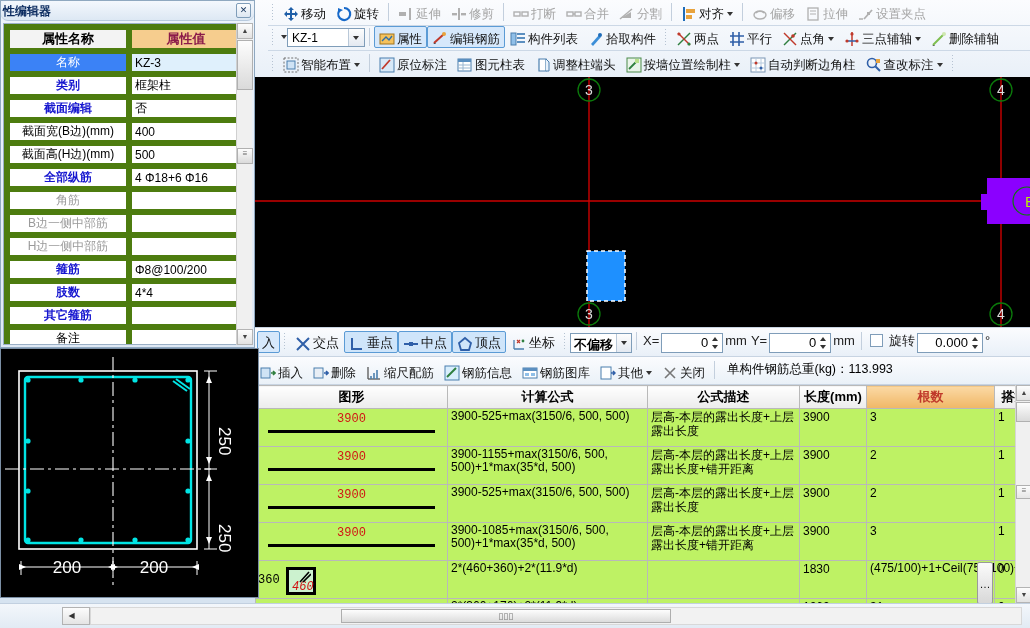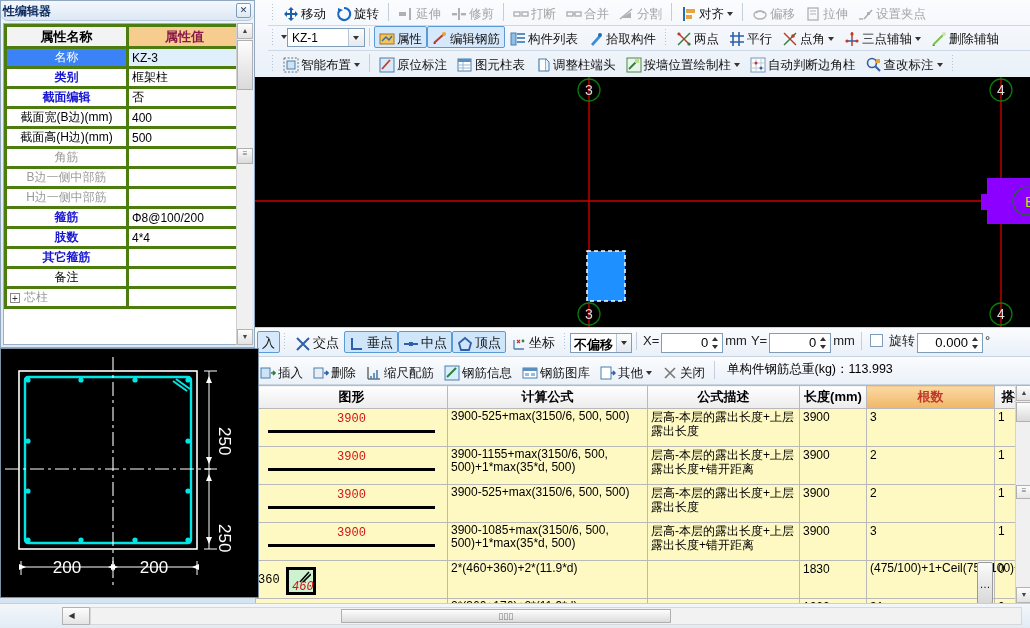--- a/index.html
+++ b/index.html
@@ -35,21 +35,21 @@
     border: 1px solid #7f9db9; background: linear-gradient(#fcfdfe,#dde7f2);
     font-size: 9px; line-height: 13px; text-align: center; color: #17375e;
     cursor: pointer; border-radius: 2px;
   }
   #prop-body {
     position: absolute; left: 2px; top: 22px; right: 2px; bottom: 2px;
     background: #fff; border: 1px solid #9bb0c6; overflow: hidden;
   }
   table.proptable { border-collapse: collapse; width: 236px; table-layout: fixed; }
   table.proptable td {
-    border: 3px solid #4d7c0f; height: 19px; padding: 0 3px;
+    border: 6px solid #4d7c0f; height: 19px; padding: 0 3px;
     font-size: 12px; overflow: hidden; white-space: nowrap;
   }
   td.pname { width: 122px; text-align: center; }
   td.pval  { width: 114px; text-align: left; }
   tr.hdr td {
     background: #f3f3f3; font-weight: bold; color: #000; text-align: center;
     height: 22px; font-size: 13px;
   }
   tr.hdr td.valhdr { background: #f6cd8e; color: #8b1a4a; }
   tr.sel td.pname { background: #3b82f6; color: #fff; font-weight: normal; }
@@ -178,21 +178,21 @@
     position: absolute; left: 255px; top: 385px; width: 775px; height: 218px;
     background: #fff; overflow: hidden;
   }
   table.grid { border-collapse: collapse; table-layout: fixed; width: 760px; }
   table.grid th {
     background: linear-gradient(#fefefe,#ececec); border: 1px solid #b9b9b9;
     height: 23px; font-size: 13px; font-weight: bold; color: #000; padding: 0;
   }
   table.grid th.hl { background: linear-gradient(#fbd9a5,#f0b765); color: #c0392b; }
   table.grid td {
-    border: 1px solid #b9b9b9; background: #fef9c3; font-size: 12px;
+    border: 1px solid #b9b9b9; background: #bef264; font-size: 12px;
     padding: 1px 3px; vertical-align: top; color: #000;
     font-family: "Liberation Sans", sans-serif;
   }
   td.c-shape { height: 38px; position: relative; background: #ccf2cf; }
   td.c-formula { font-family: "Liberation Mono", monospace; font-size: 11.5px; line-height: 13px; }
   td.c-desc { font-size: 12px; line-height: 14px; }
   td.c-len, td.c-num, td.c-lap { font-size: 12px; padding-top: 11px; }
   td.c-num-multi { font-family: "Liberation Mono", monospace; font-size: 11.5px; line-height: 13px;
                    position: relative; background: #ddfade; }
   .shape-len { position: absolute; left: 0; right: 0; top: 3px; text-align: center;
@@ -544,20 +544,24 @@
             </tr>
             <tr>
               <td class="pname black">截面宽(B边)(mm)</td>
               <td class="pval">400</td>
             </tr>
             <tr>
               <td class="pname black">截面高(H边)(mm)</td>
               <td class="pval">500</td>
             </tr>
             <tr>
+              <td class="pname blue">全部纵筋</td>
+              <td class="pval">4 Φ18+6 Φ16</td>
+            </tr>
+            <tr>
               <td class="pname gray">角筋</td>
               <td class="pval"></td>
             </tr>
             <tr>
               <td class="pname gray">B边一侧中部筋</td>
               <td class="pval"></td>
             </tr>
             <tr>
               <td class="pname gray">H边一侧中部筋</td>
               <td class="pval"></td>

